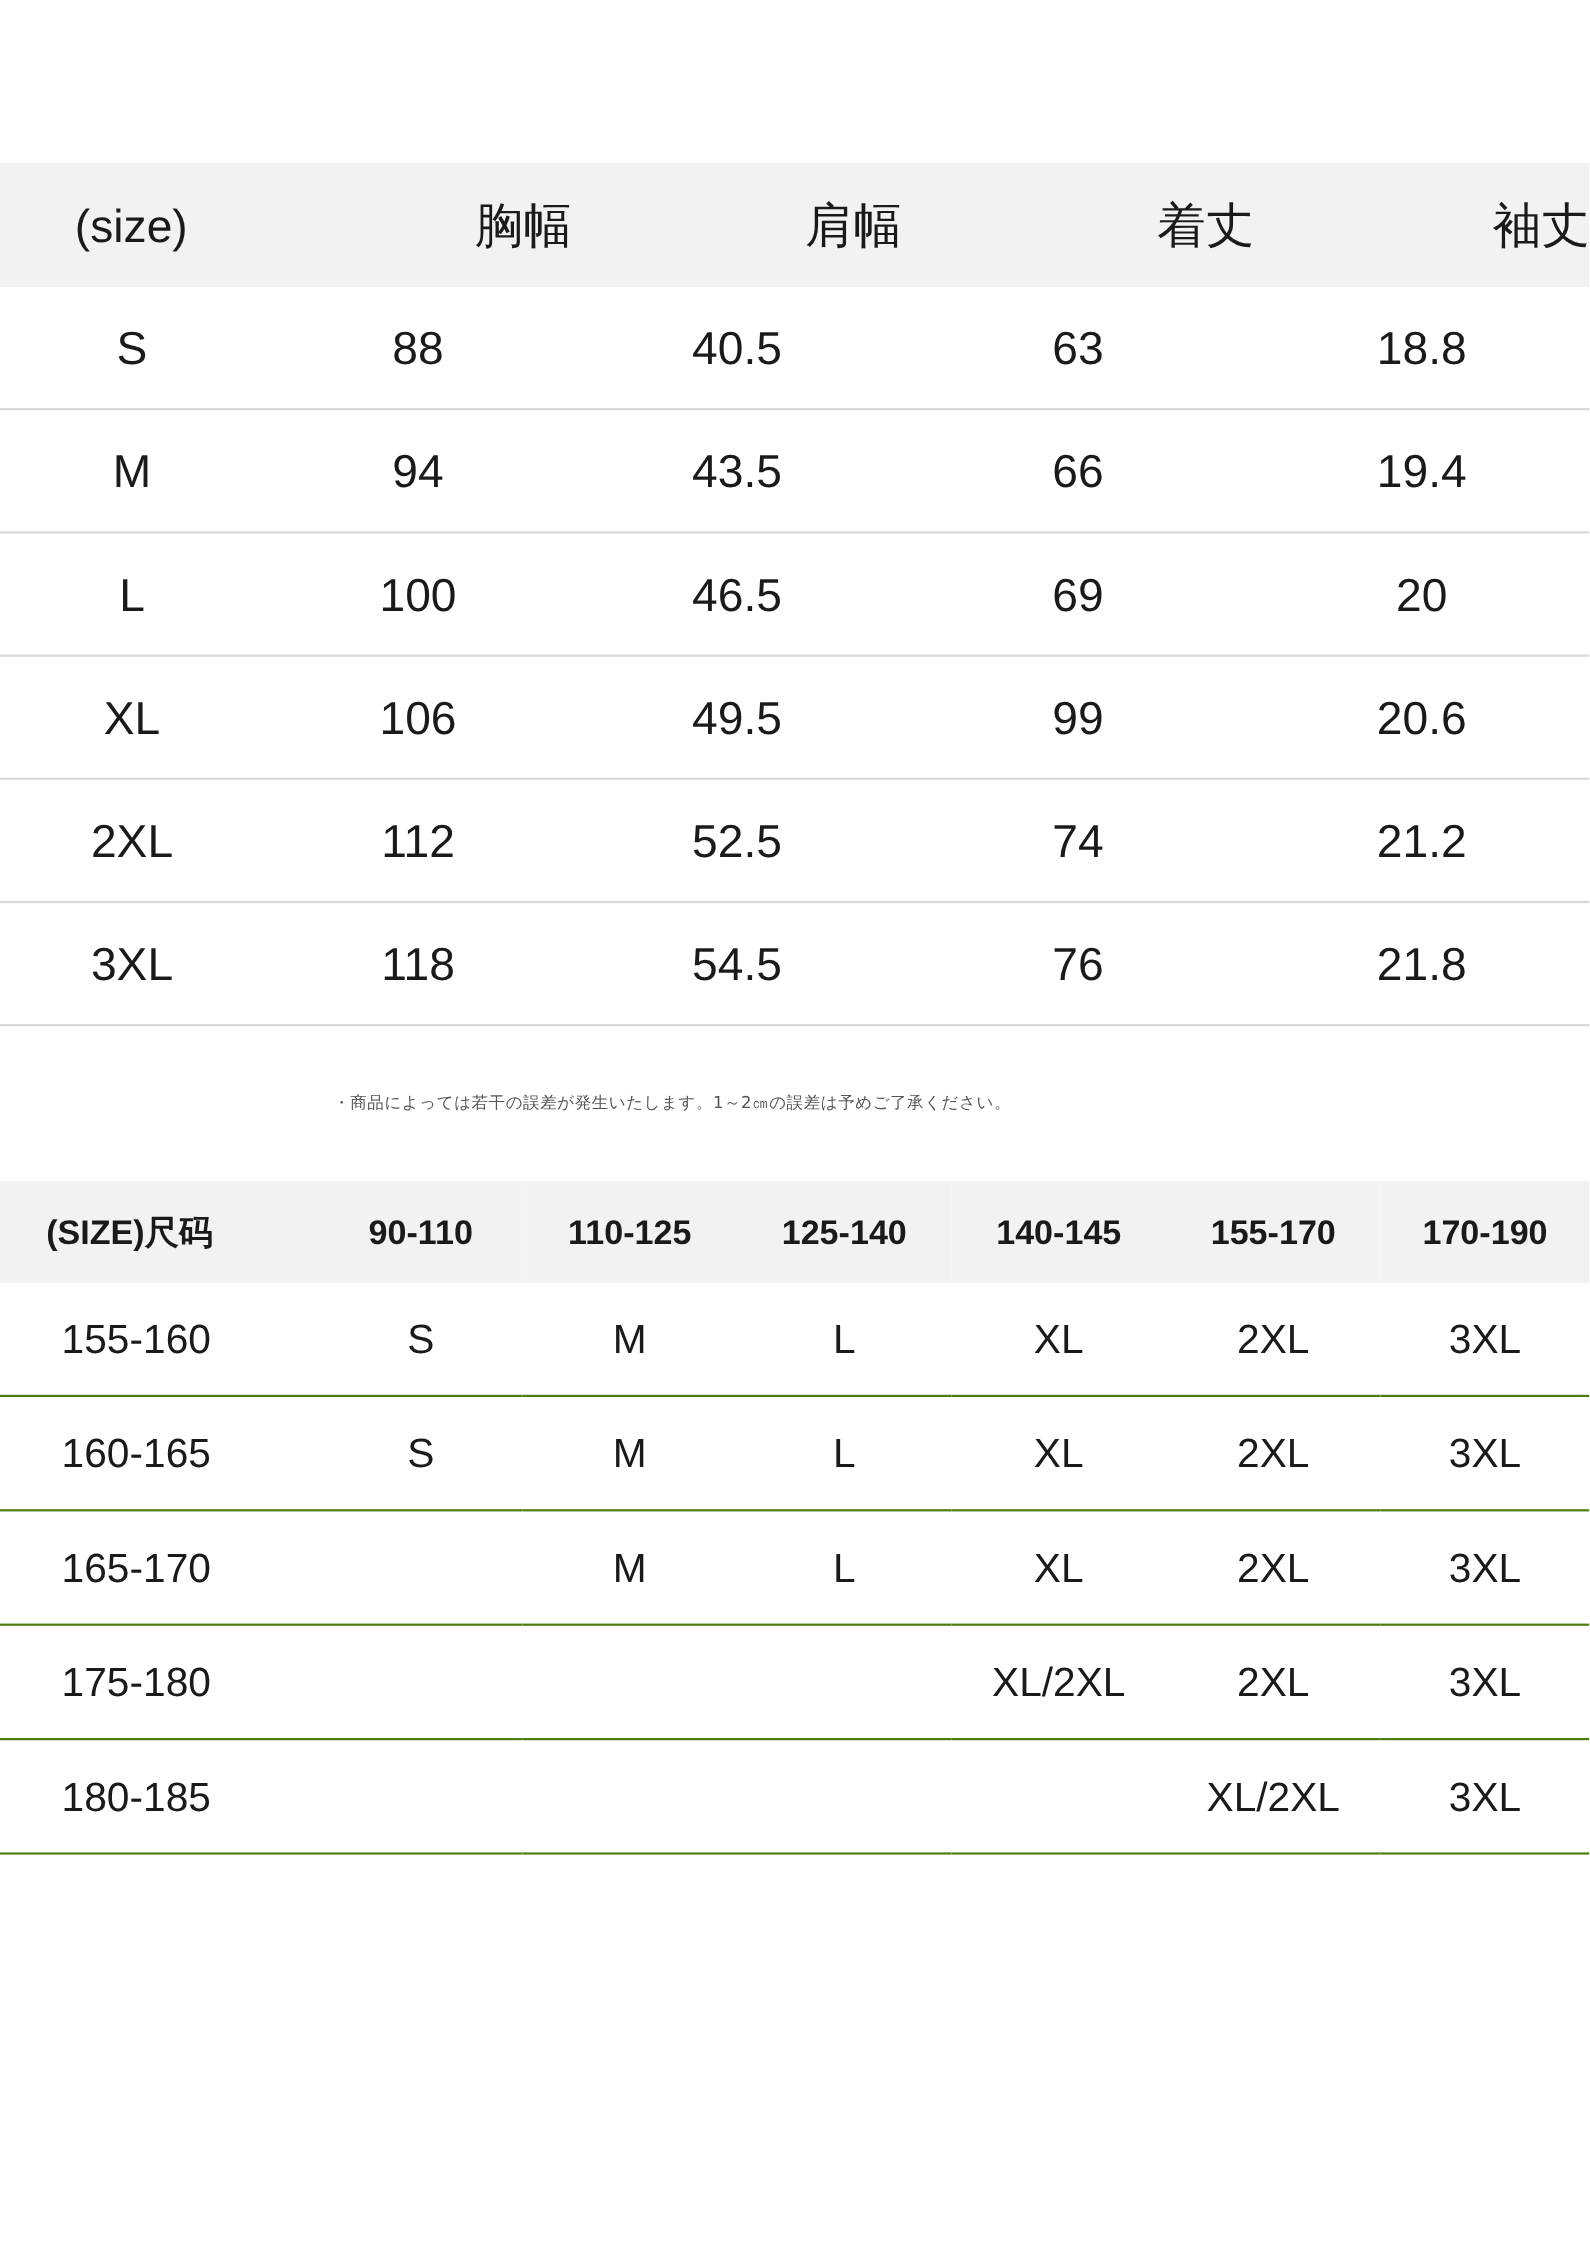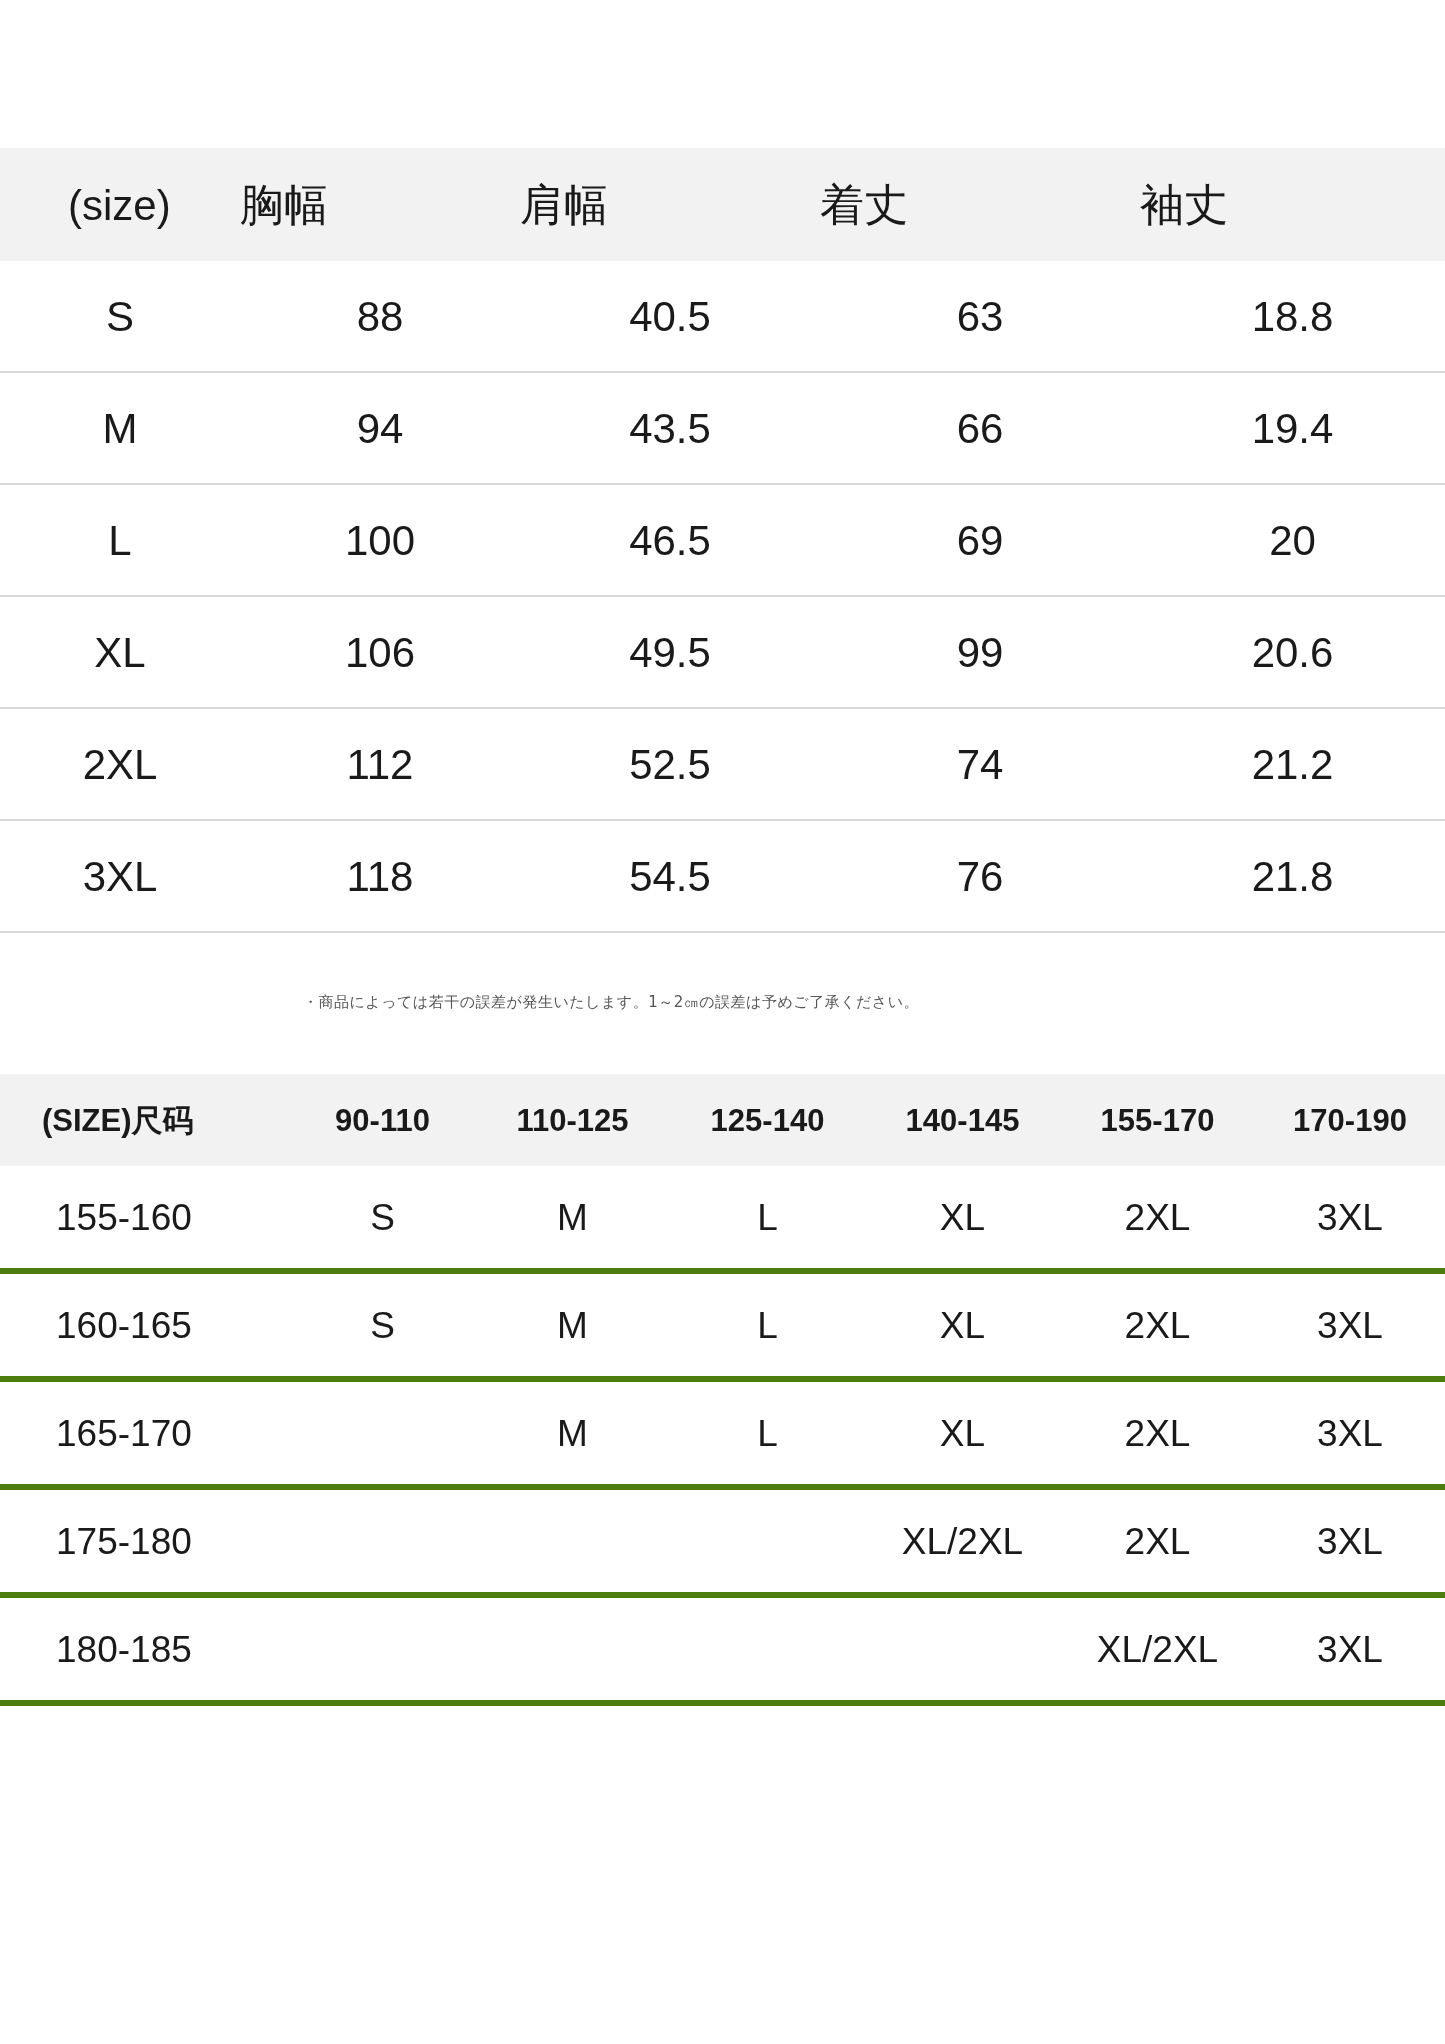--- a/index.html
+++ b/index.html
@@ -33,21 +33,21 @@
     width: 100%;
     table-layout: fixed;
   }
   .table-one thead tr {
     background: #f2f2f2;
   }
   .table-one th {
     font-weight: normal;
     font-size: 44px;
     padding: 28px 0 26px 0;
-    text-align: left;
+    text-align: right;
     color: #1a1a1a;
   }
   .table-one th.first-col {
     text-align: left;
     padding-left: 68px;
     font-size: 42px;
   }
   .table-one td {
     font-size: 42px;
     text-align: center;
@@ -90,21 +90,21 @@
     color: #1a1a1a;
   }
   .table-two th.first-col {
     text-align: left;
     padding-left: 42px;
   }
   .table-two td {
     font-size: 37px;
     text-align: center;
     padding: 31px 0 29px 0;
-    border-bottom: 6px solid #4d7c0f;
+    border-bottom: 2px solid #4d7c0f;
     color: #1a1a1a;
   }
   .table-two td.first-col {
     text-align: left;
     padding-left: 56px;
   }
   .table-two .d0 { width: 290px; }
   .table-two .d1 { width: 185px; }
   .table-two .d2 { width: 195px; }
   .table-two .d3 { width: 195px; }

